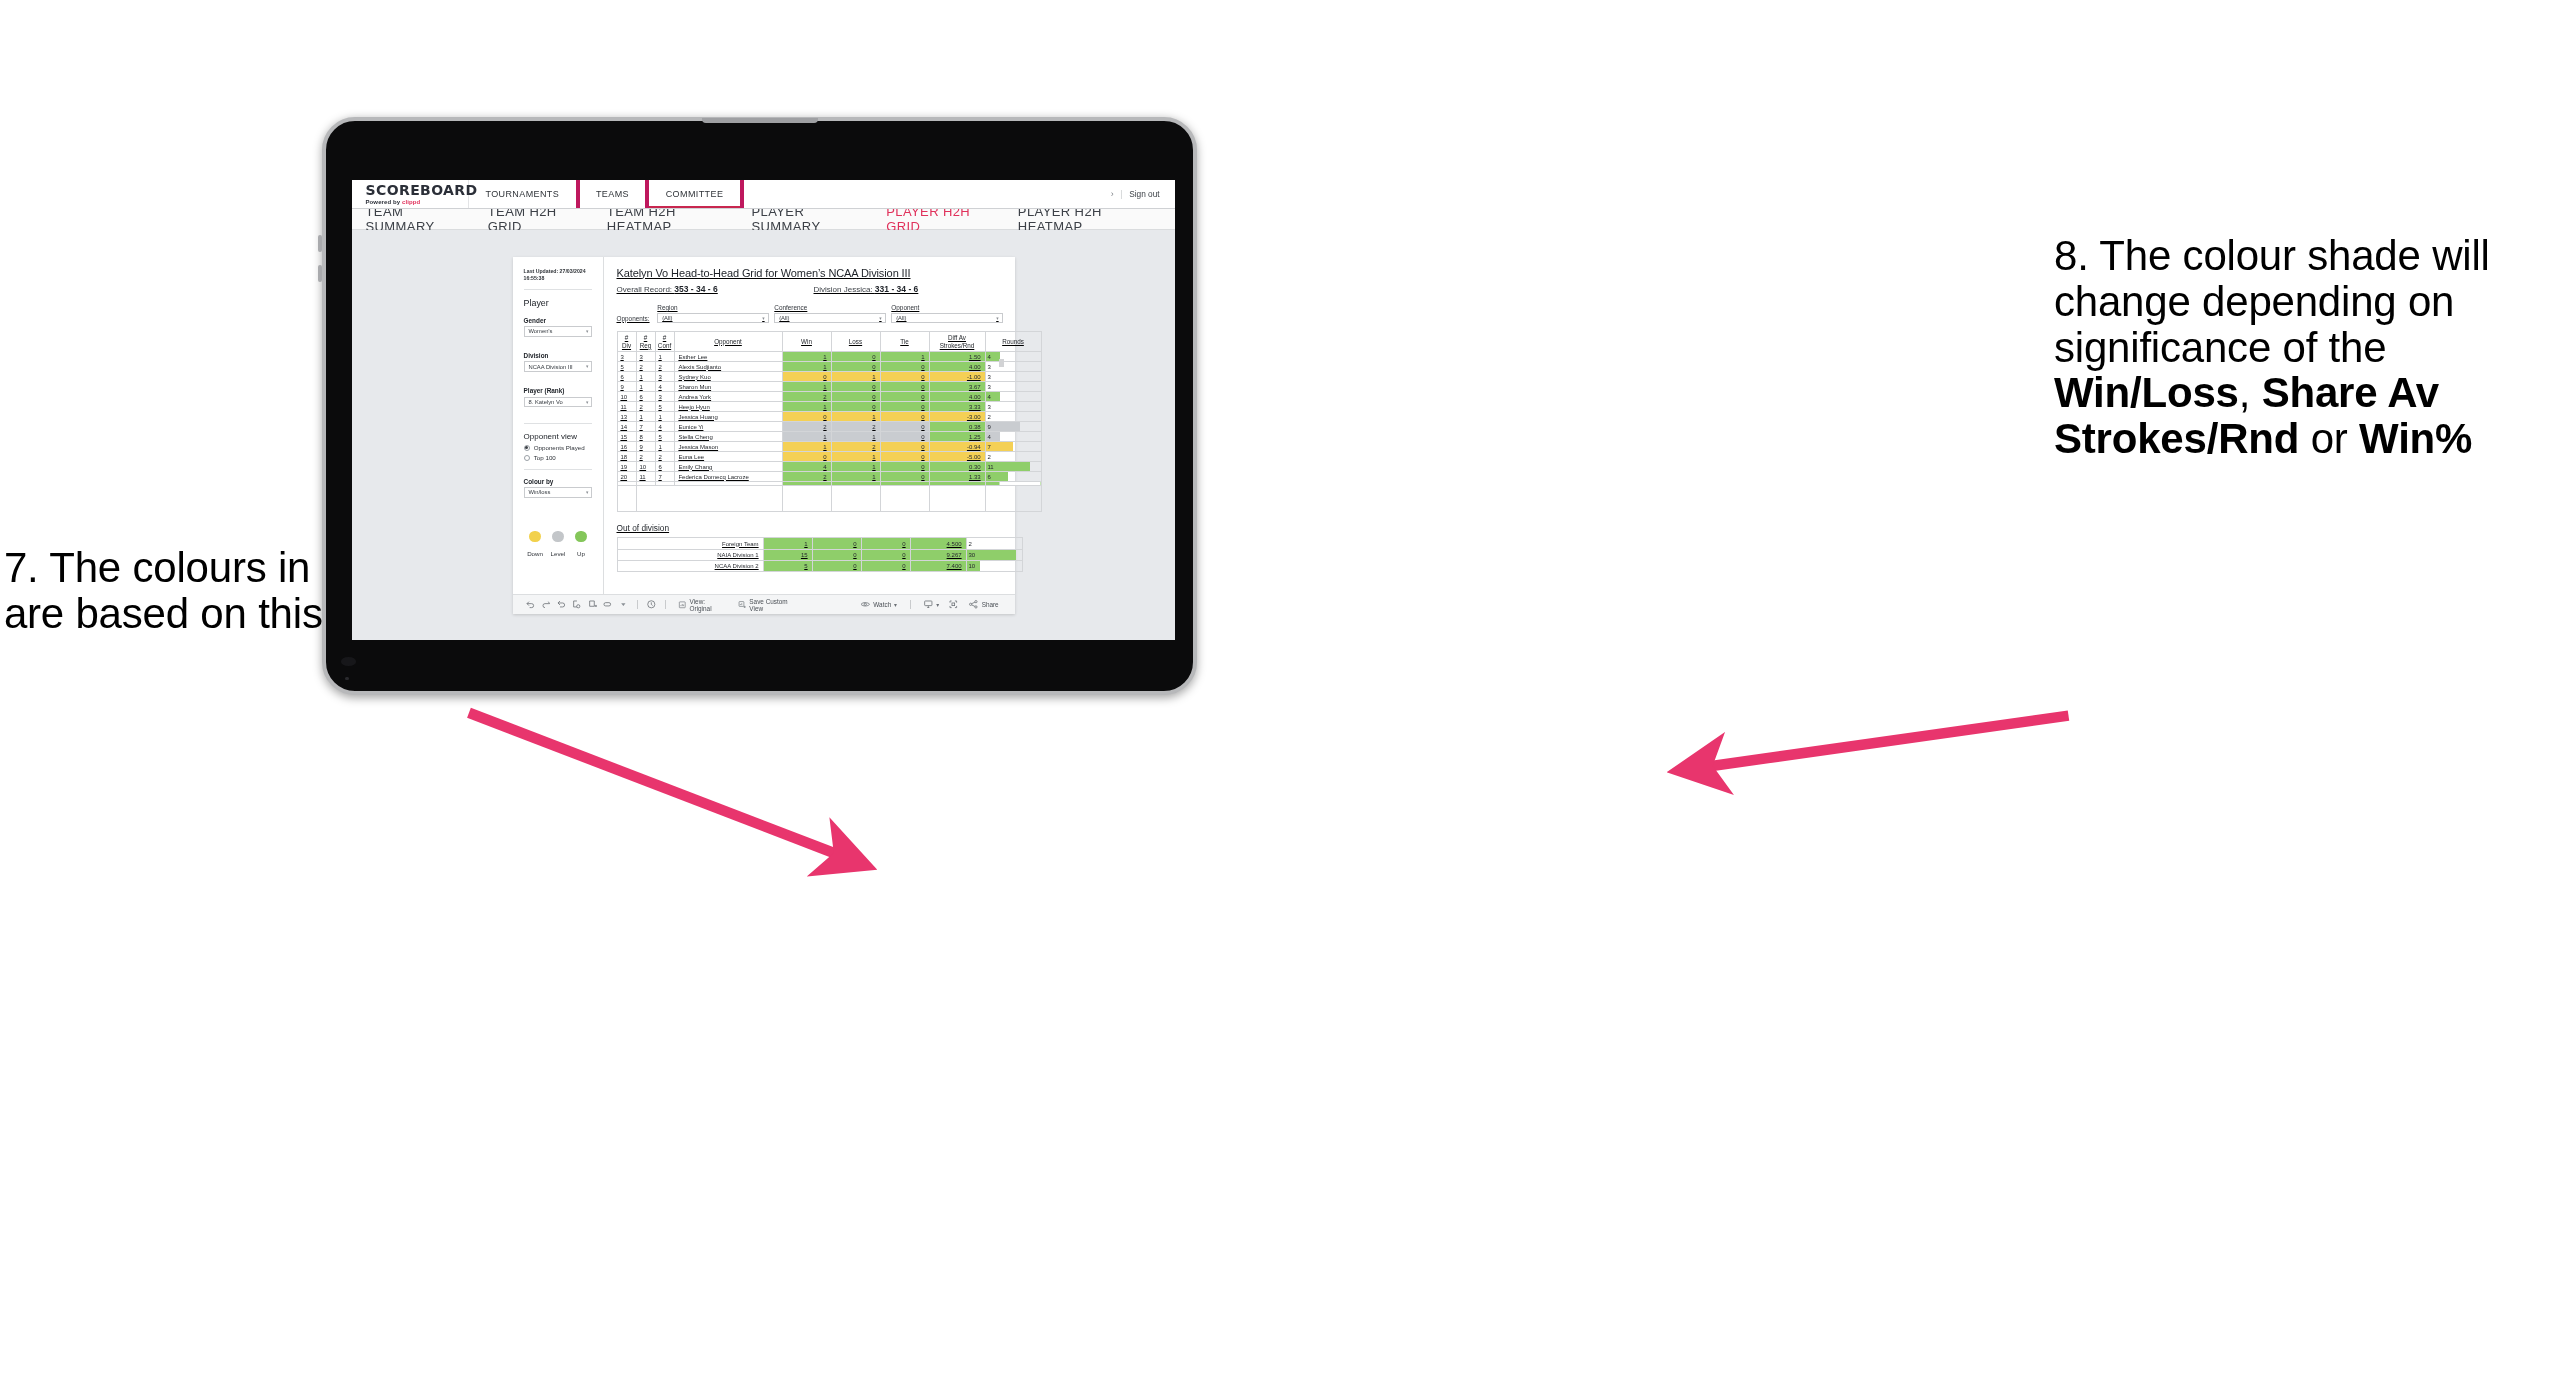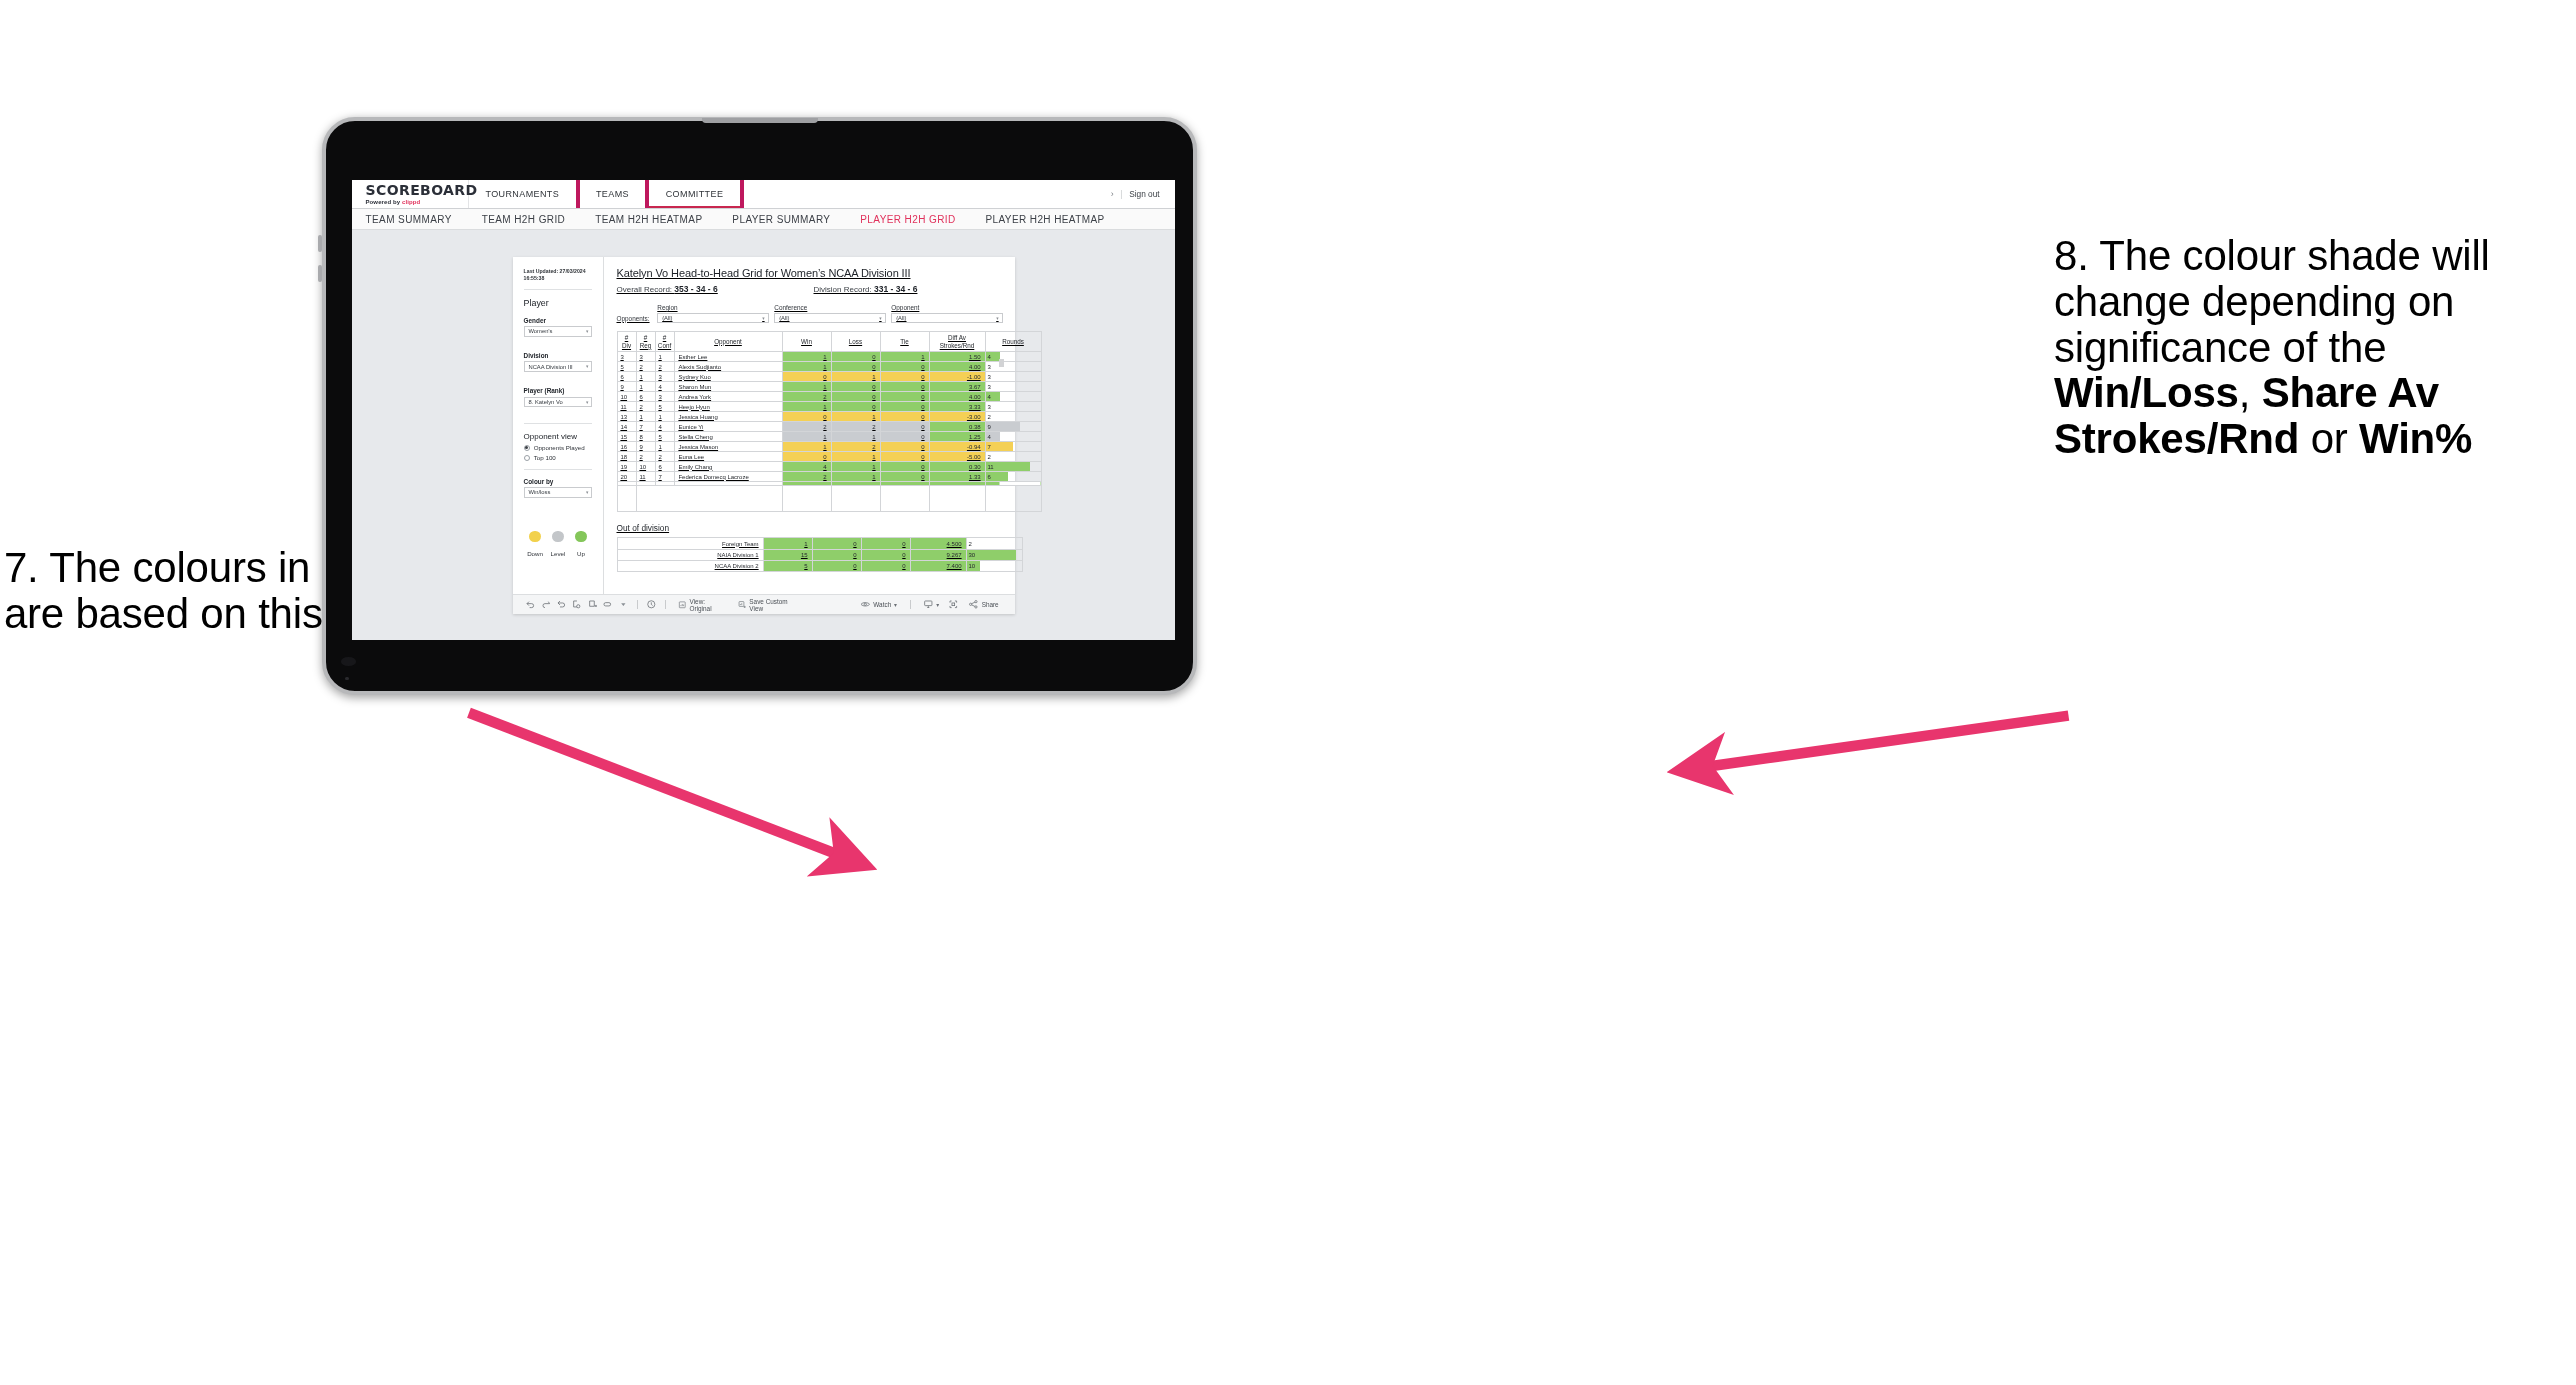--- a/index.html
+++ b/index.html
@@ -66,21 +66,21 @@
   .nav-item.active { box-shadow: inset 0 -2.1px 0 #c8264f; }
   .nav-right { margin-left:auto; display:flex; align-items:center; gap:6.7px; padding-right:15.4px;
                font-size:8.3px; color:#3a3f45; }
   .nav-right .chev { color:#7c8086; font-size:8.7px; }
   .nav-right .bar { color:#c9cbcd; }
   .nav-right .signout { cursor:pointer;text-align:center; }
 
   
   .subbar { height:21px; background:#fafafa; display:flex; align-items:center;
             border-bottom:1px solid #dadcde; padding-left:13.5px; gap:0; }
-  .sub-item { font-size:10px; color:#3c4047; letter-spacing:0.4px; padding:0 16.4px 0 0;
+  .sub-item { font-size:13px; color:#3c4047; letter-spacing:0.4px; padding:0 16.4px 0 0;
               margin-right:13.5px; cursor:pointer; }
   .sub-item.active { color:#e0315b; }
 
   
   .workspace { background:#e7e9ec; height:410px; padding:25px 0 0 0; position:relative; }
   .card { position:absolute; left:161px; top:27px; width:502px; height:357px;
           background:#fff; box-shadow:0 1px 2.9px rgba(0,0,0,.16); display:flex; flex-direction:column; }
   .card-body { display:flex; flex:1; min-height:0; }
 
   
@@ -278,21 +278,21 @@
                   <div class="dot" style="background: rgb(132, 198, 90);"></div>
                   <div class="lab">Up</div>
                 </div>
               </div>
             </div>
 
             <div class="main">
               <h1>Katelyn Vo Head-to-Head Grid for Women’s NCAA Division III</h1>
               <div class="records">
                 <div class="r1"><span>Overall Record: </span><b>353 -  34 - 6</b></div>
-                <div><span>Division Record: </span><b>331 -  34 - 6</b></div>
+                <div><span>Division Jessica: </span><b>331 -  34 - 6</b></div>
               </div>
 
               <div class="filters">
                 <div class="lead">Opponents:</div>
                 <div class="fgroup">
                   <div class="fl">Region</div>
                   <div class="select">
                     <span>(All)</span>
                     <span class="car">▾</span>
                   </div>

